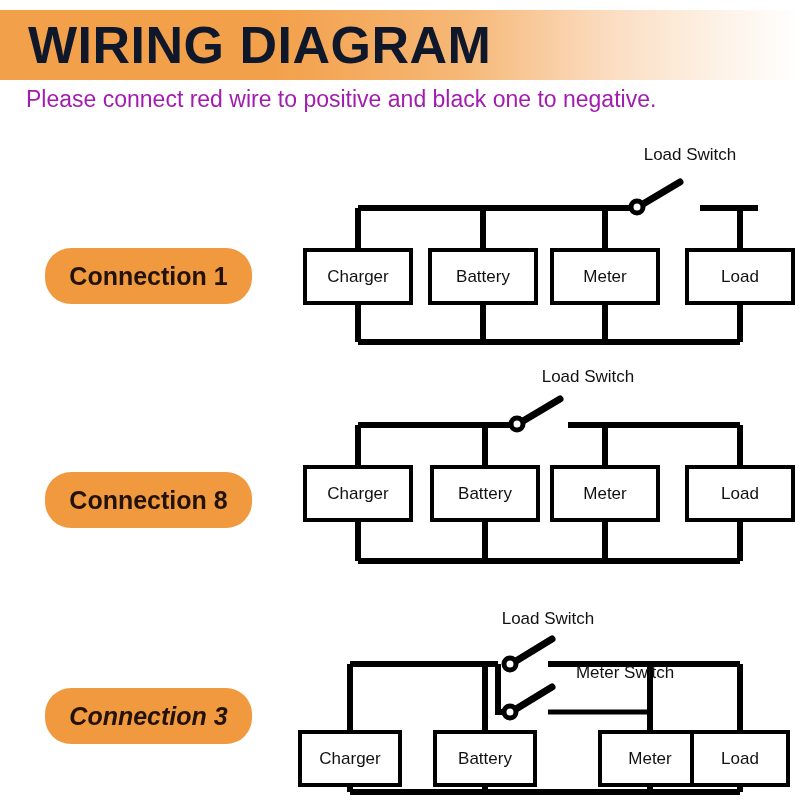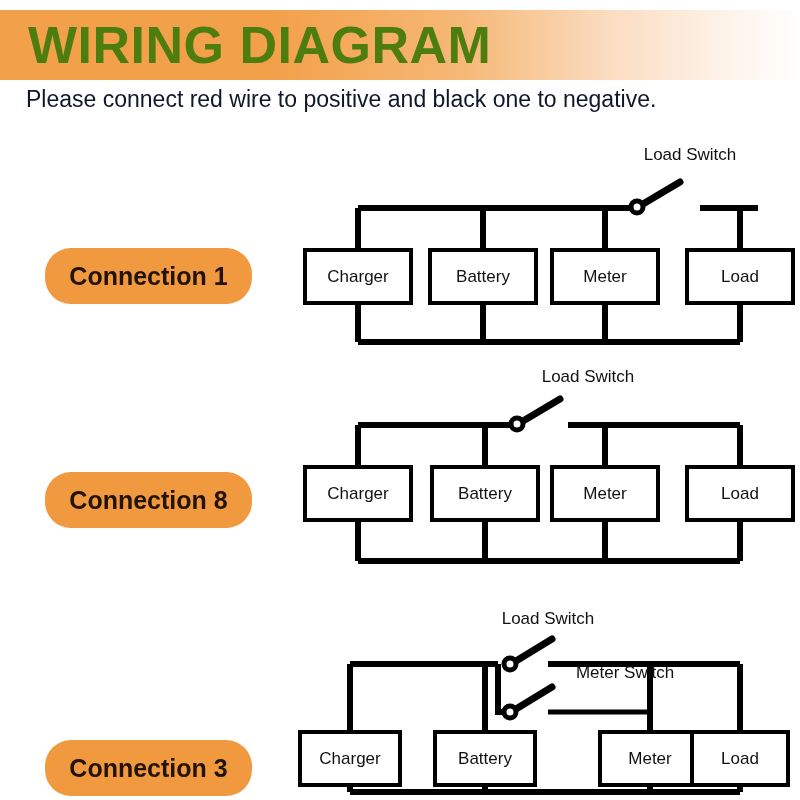--- a/index.html
+++ b/index.html
@@ -30,31 +30,31 @@
         #fdf2e7 90%,
         #ffffff 100%);
   }
   #header-title {
     position: absolute;
     left: 28px;
     top: 11px;
     font-size: 52px;
     font-weight: bold;
     letter-spacing: 0.5px;
-    color: #4d7c0f;
+    color: #0f172a;
     line-height: 68px;
     white-space: nowrap;
     font-family: "Liberation Sans", sans-serif;
   }
   #subtitle {
     position: absolute;
     left: 26px;
     top: 86px;
     font-size: 23px;
-    color: #0f172a;
+    color: #a21caf;
     white-space: nowrap;
     font-family: "Liberation Sans", sans-serif;
   }
 
   
   .badge {
     position: absolute;
     left: 45px;
     width: 207px;
     height: 56px;
@@ -64,21 +64,21 @@
     font-size: 25px;
     font-weight: bold;
     display: flex;
     align-items: center;
     justify-content: center;
     font-family: "Liberation Sans", sans-serif;
     white-space: nowrap;
   }
   #badge-1 { top: 248px; }
   #badge-2 { top: 472px; }
-  #badge-3 { top: 740px; }
+  #badge-3 { top: 688px; font-style: italic; }
 
   
   .diagram {
     position: absolute;
     left: 280px;
   }
   #diagram-1 { top: 140px; }
   #diagram-2 { top: 368px; }
   #diagram-3 { top: 612px; }
 

